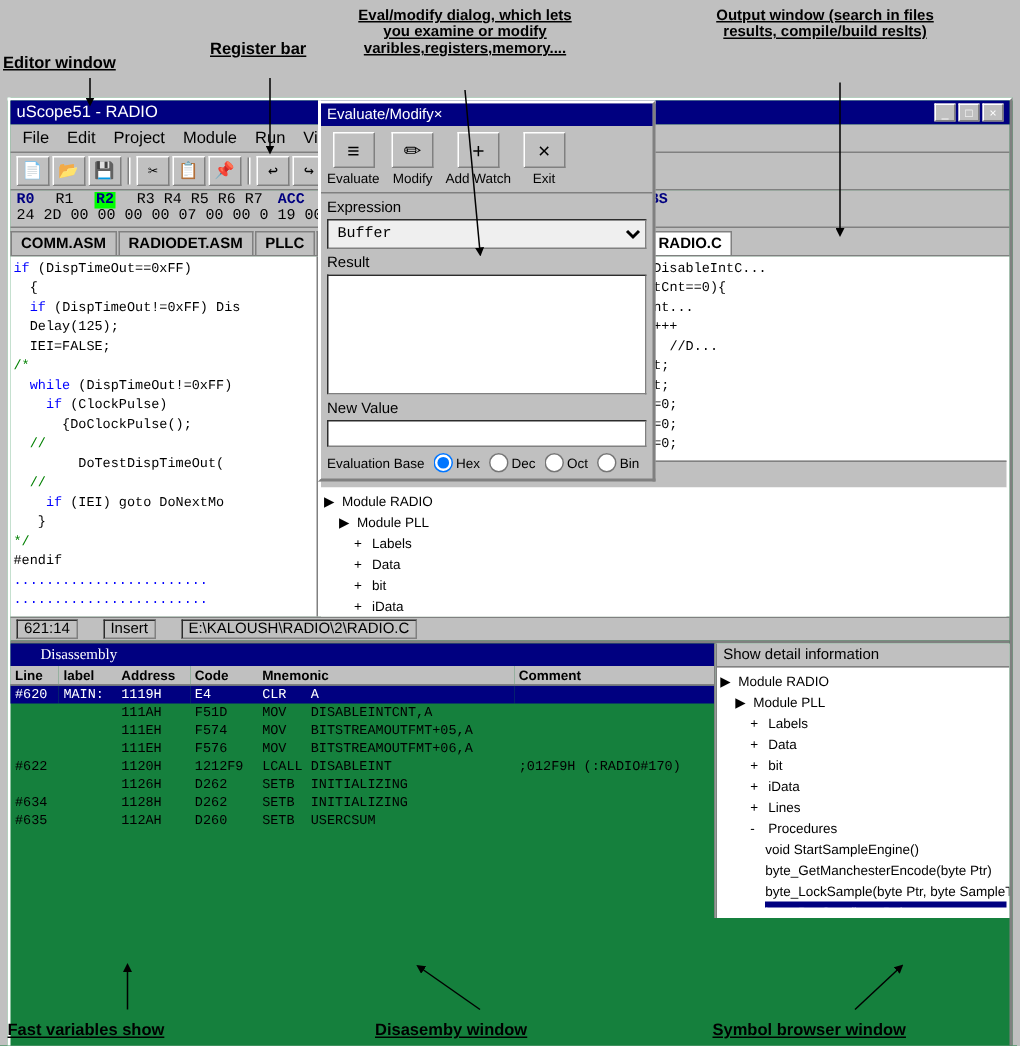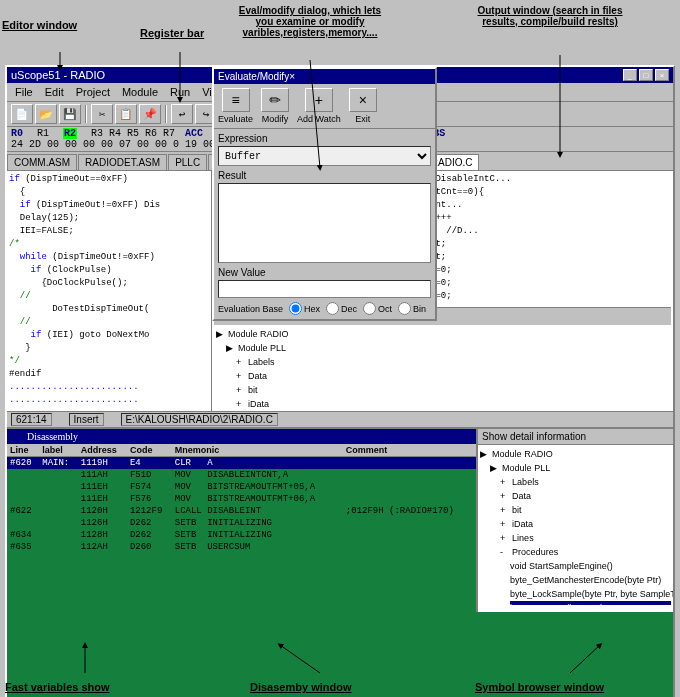--- a/index.html
+++ b/index.html
@@ -149,20 +149,21 @@
       background: #00ff00;
       padding: 0 1px;
     }
 
     
     .tab-bar {
       display: flex;
       background: #c0c0c0;
       border-bottom: 1px solid #808080;
       padding-top: 2px;
+      font-weight: bold;
     }
 
     .tab {
       font-family: Arial, sans-serif;
       font-size: 10px;
       padding: 2px 6px;
       border: 1px solid #808080;
       border-bottom: none;
       background: #c0c0c0;
       margin-right: 1px;
@@ -482,21 +483,21 @@
   <line x1="320" y1="673" x2="280" y2="645" stroke="#000" stroke-width="1" marker-end="url(#arr)"></line>
 
   <line x1="570" y1="673" x2="600" y2="645" stroke="#000" stroke-width="1" marker-end="url(#arr)"></line>
   <defs>
     <marker id="arr" markerWidth="6" markerHeight="6" refX="3" refY="3" orient="auto">
       <path d="M0,0 L0,6 L6,3 z" fill="#000"></path>
     </marker>
   </defs>
 </svg>
 
-<div class="annotation" style="left: 2px; top: 19px;">Editor window</div>
+<div class="annotation" style="left: 2px; top: 36px;">Editor window</div>
 <div class="annotation" style="left: 140px; top: 27px;">Register bar</div>
 <div class="annotation" style="left: 230px; top: 5px; width: 160px; text-align: center; font-size: 10px;">Eval/modify dialog, which lets you examine or modify varibles,registers,memory....</div>
 <div class="annotation" style="left: 460px; top: 5px; width: 180px; text-align: center; font-size: 10px;">Output window (search in files results, compile/build reslts)</div>
 
 <div class="ide-window">
 
   <div class="title-bar">
     <span>uScope51 - RADIO</span>
     <div class="title-bar-buttons">
       <div class="title-btn">_</div>

